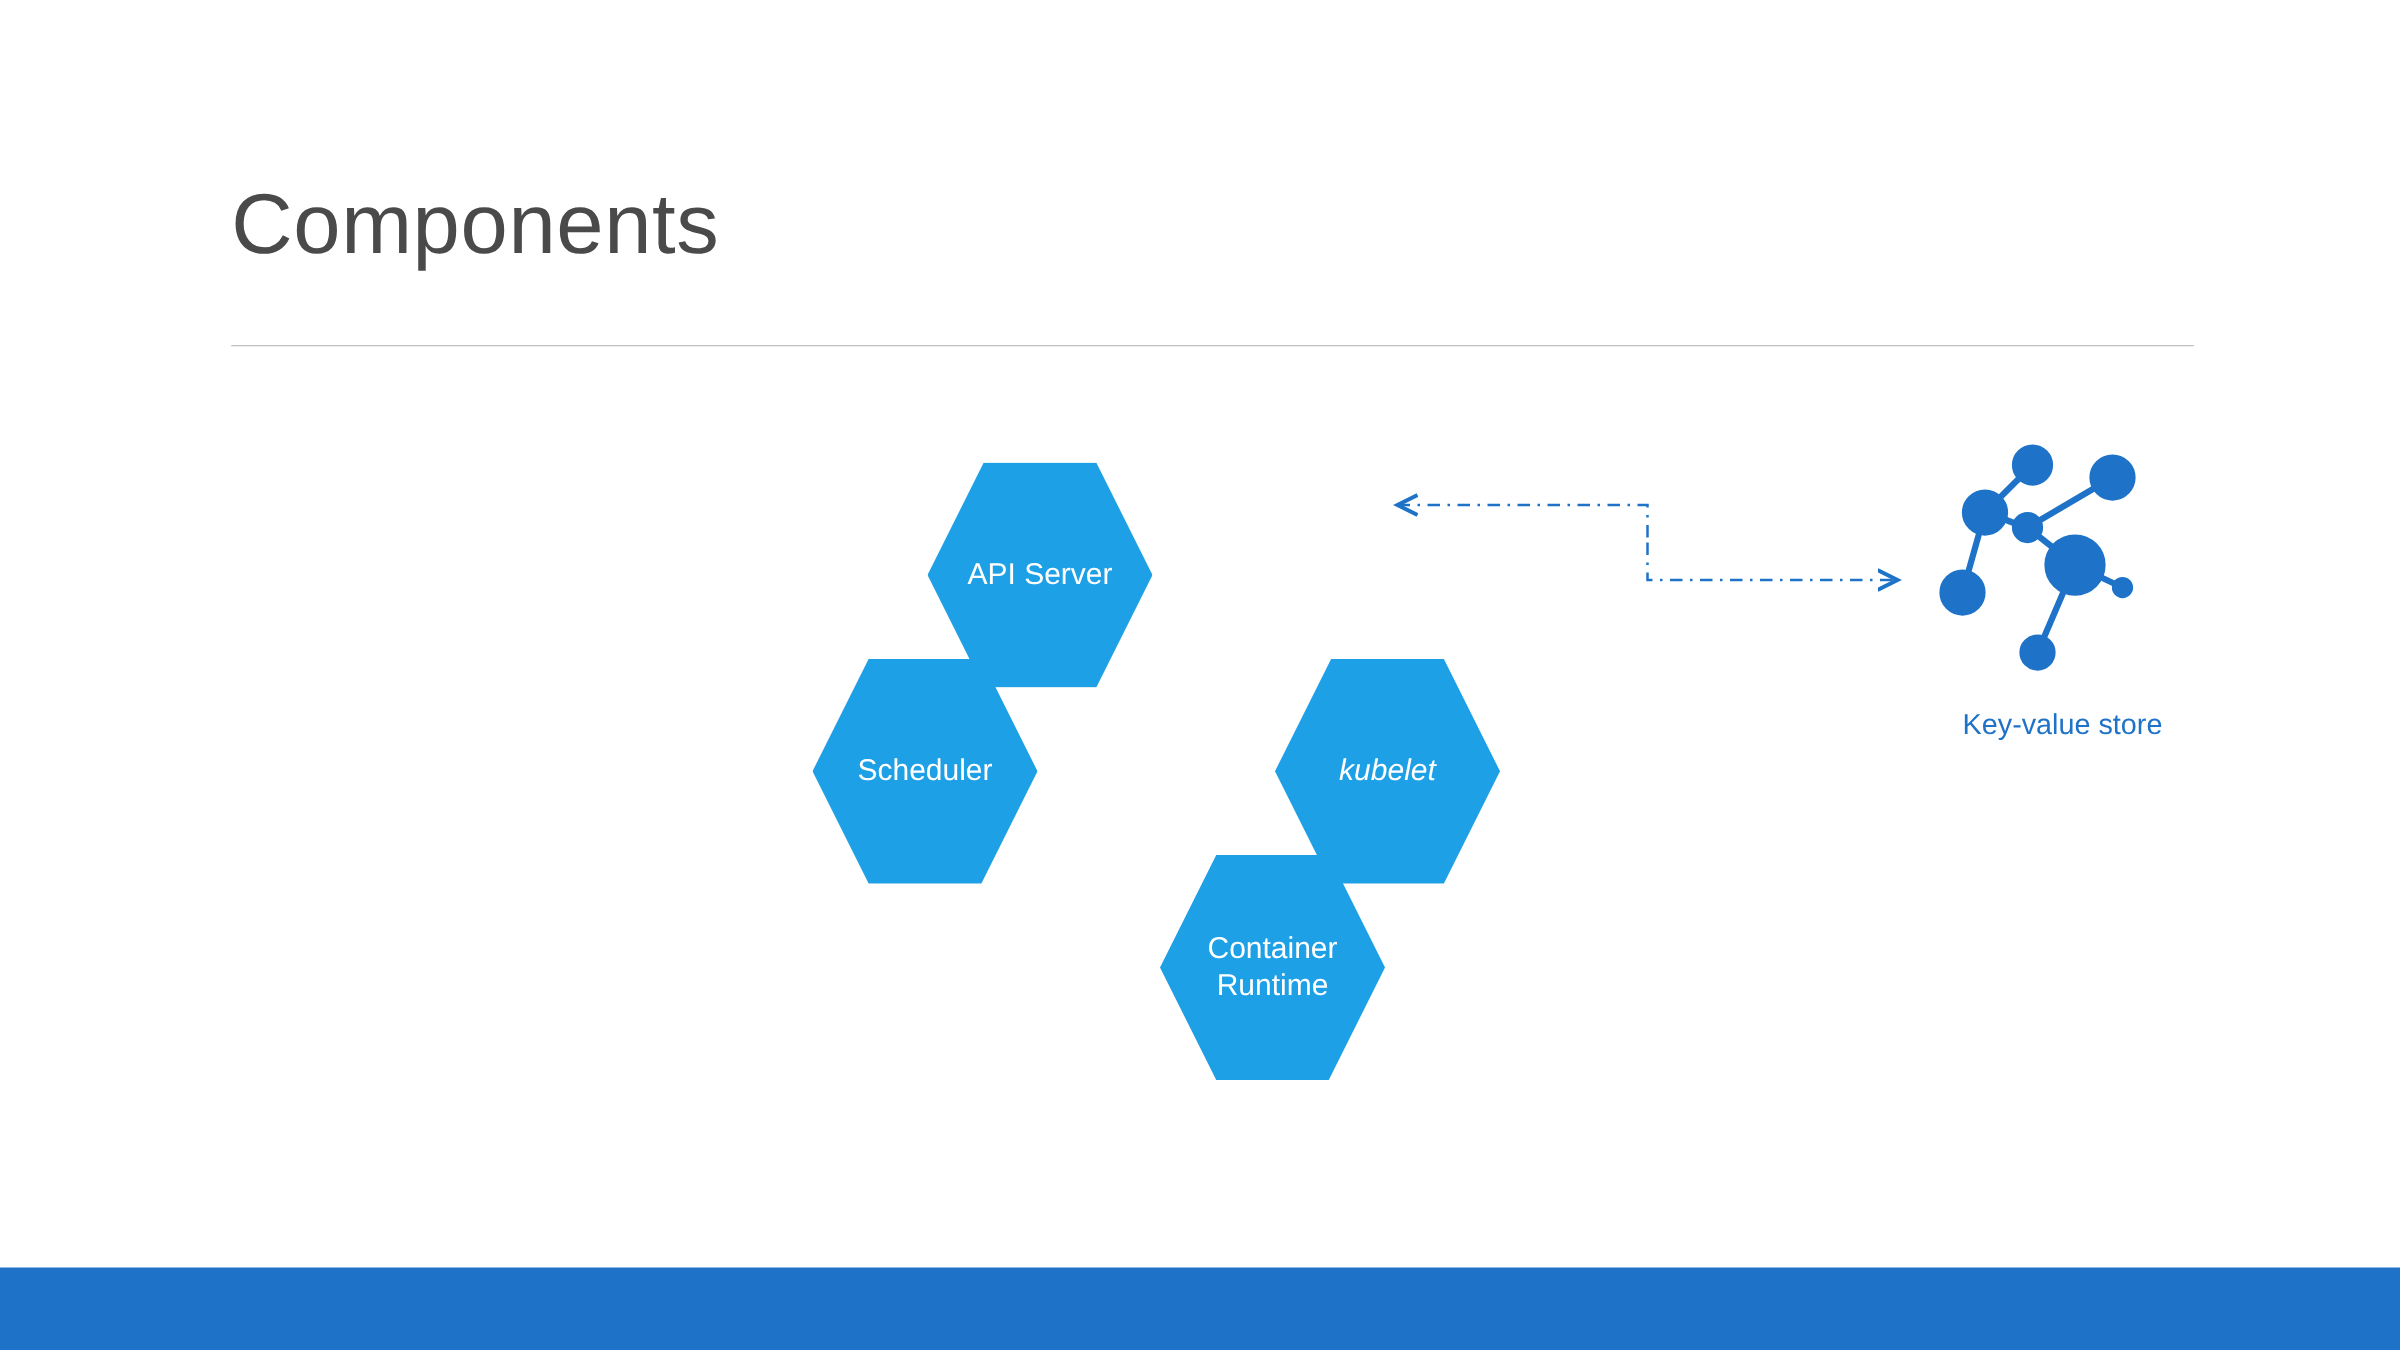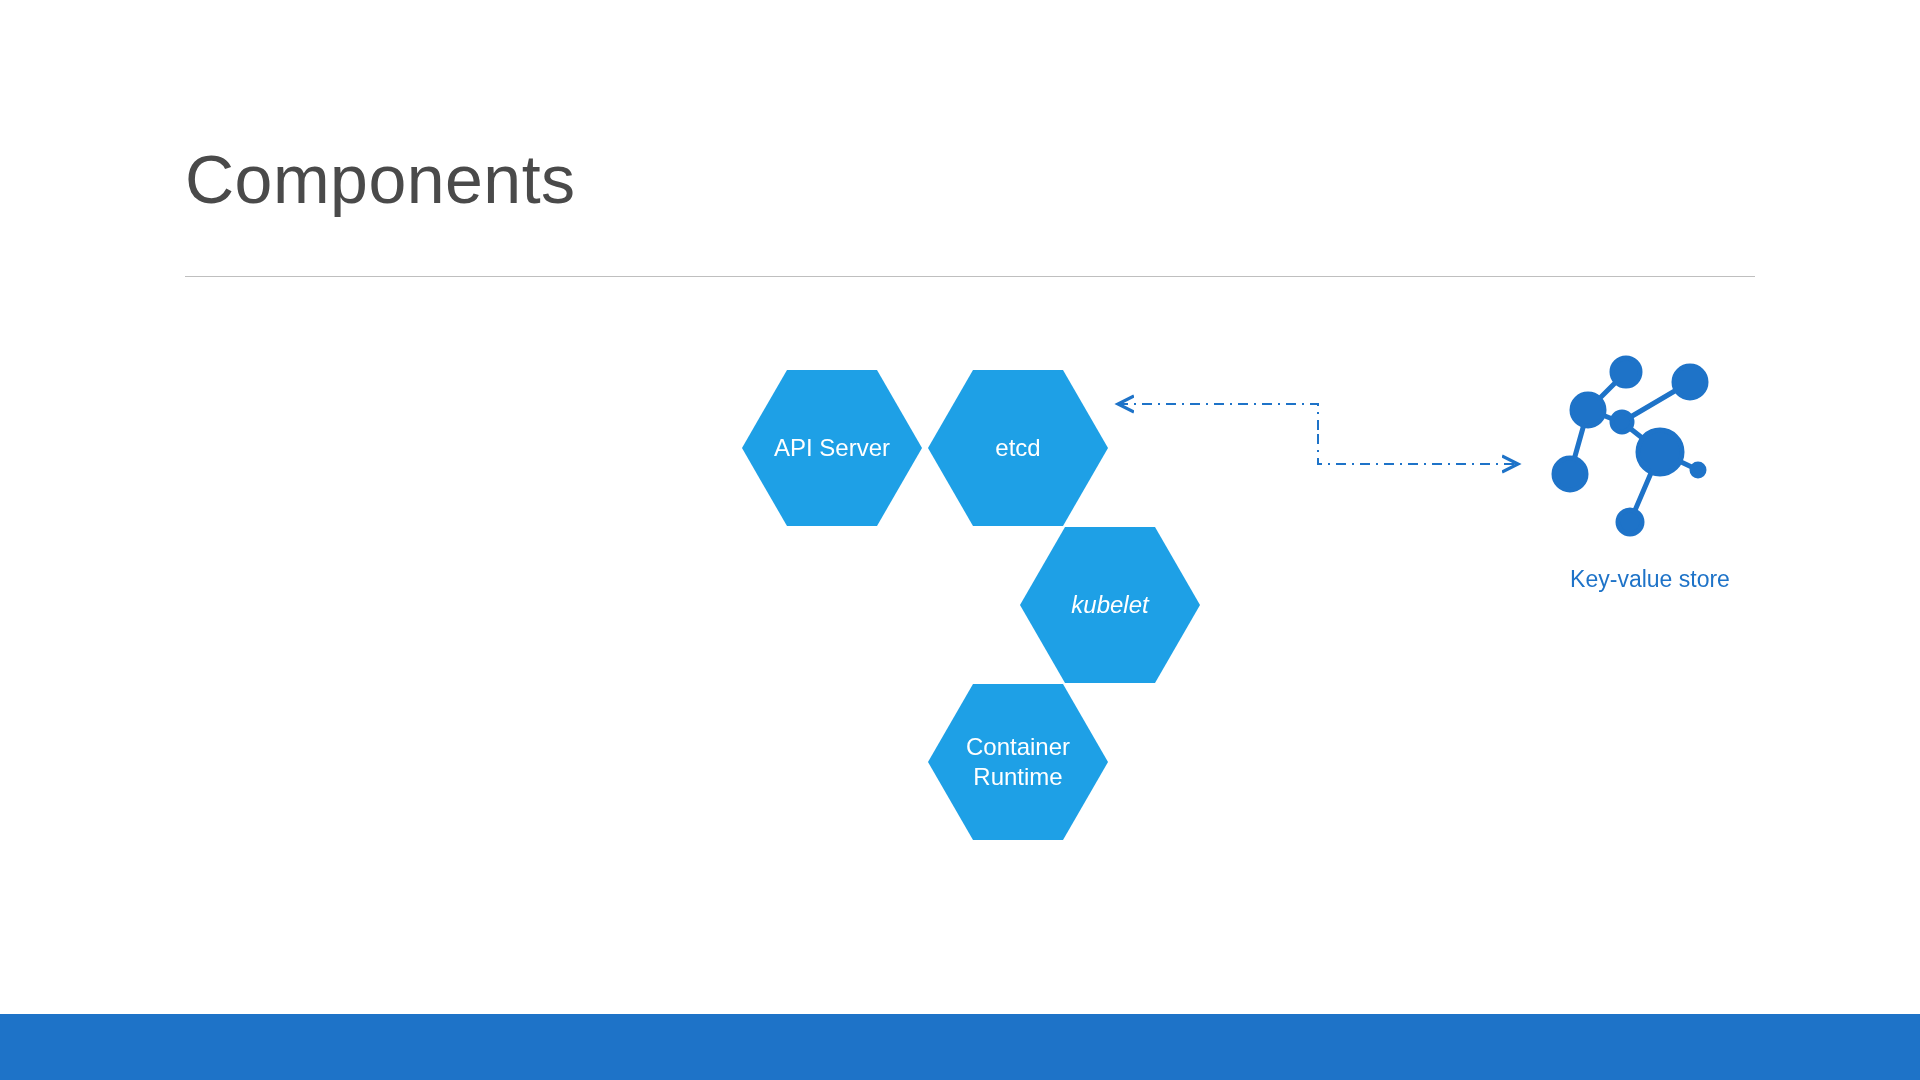--- a/index.html
+++ b/index.html
@@ -40,21 +40,21 @@
   .stage {
     position: absolute;
     left: 0;
     top: 0;
     width: 1920px;
     height: 1080px;
   }
   .hex {
     position: absolute;
     width: 180px;
-    height: 156px;
+    height: 180px;
     background: #1ea0e6;
     clip-path: polygon(25% 0%, 75% 0%, 100% 50%, 75% 100%, 25% 100%, 0% 50%);
     display: flex;
     align-items: center;
     justify-content: center;
     text-align: center;
     color: #ffffff;
     font-family: "Segoe UI", Arial, sans-serif;
     font-size: 24px;
     font-weight: 400;
@@ -82,22 +82,22 @@
 <body>
 
 <div class="title">Components</div>
 <div class="title-rule"></div>
 
 <div class="stage">
 
   <div class="hex" style="left:742px; top:370px;">
     <span>API Server</span>
   </div>
-  <div class="hex" style="left:928px; top:370px;">
-    <span>etcd</span>
+  <div class="hex" style="left:650px; top:527px;">
+    <span>Scheduler</span>
   </div>
   <div class="hex" style="left:1020px; top:527px;font-style:italic;">
     <span>kubelet</span>
   </div>
   <div class="hex" style="left:928px; top:684px;">
     <span>Container Runtime</span>
   </div>
 
   <svg class="connector" style="left:1108px; top:388px;" width="420" height="90">
     <defs>

